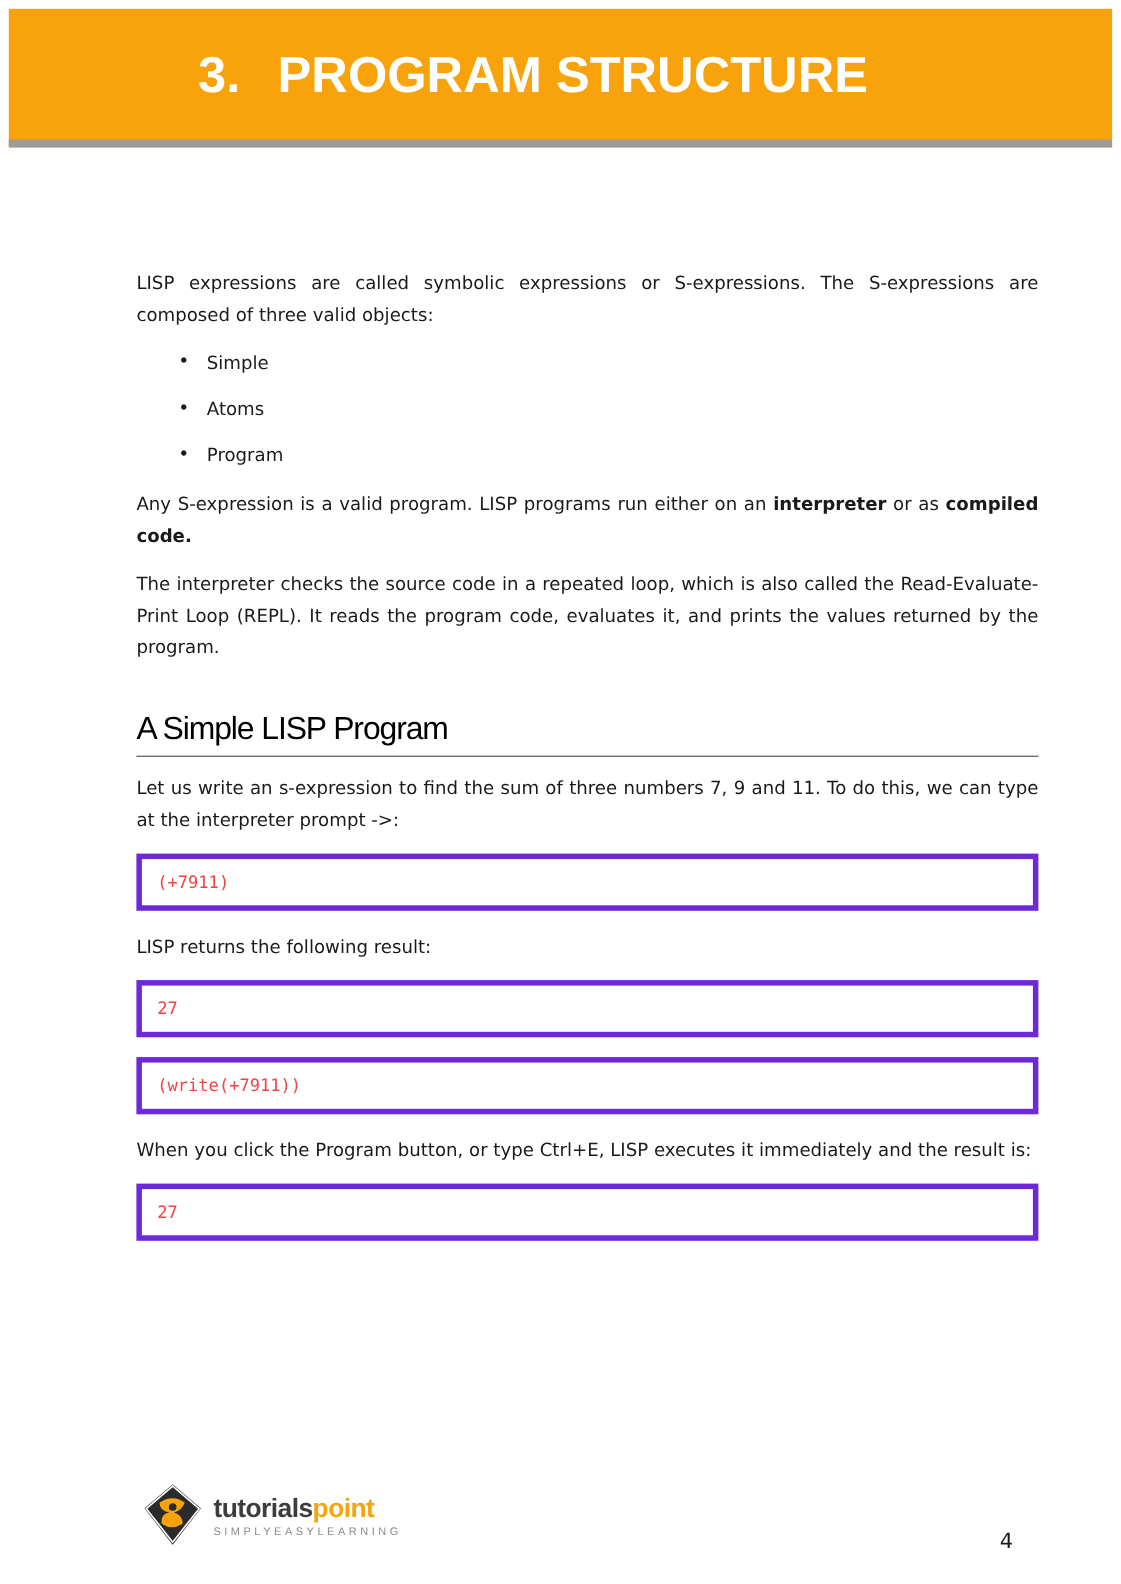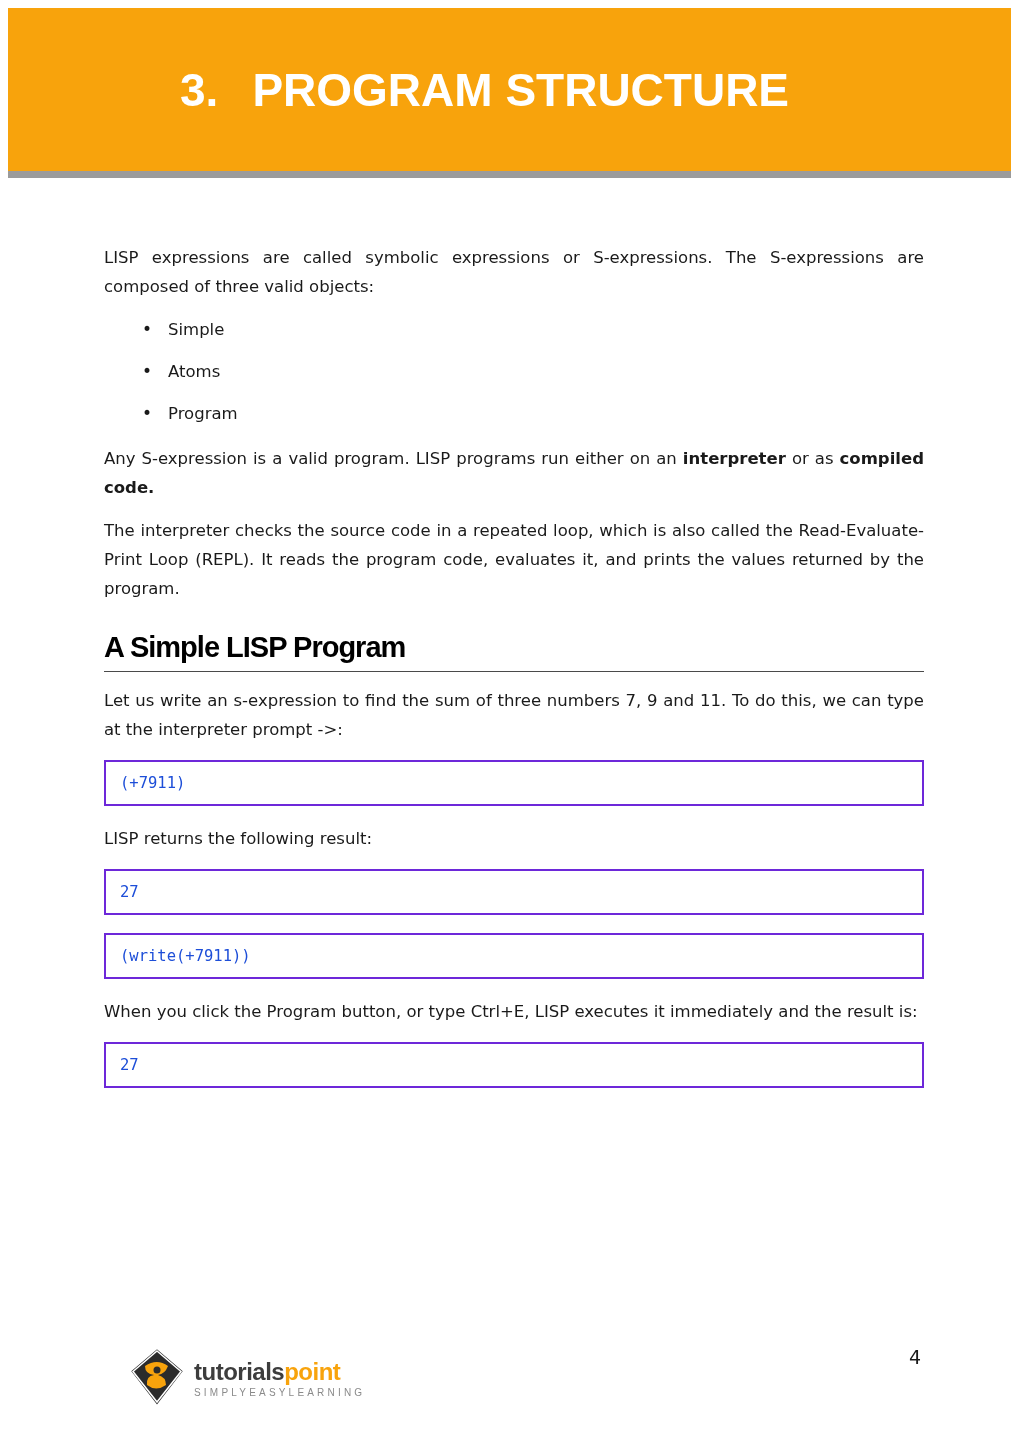--- a/index.html
+++ b/index.html
@@ -9,41 +9,41 @@
     height: 1440px;
     position: relative;
     font-family: "DejaVu Sans", sans-serif;
     color: #1a1a1a;
   }
 
   
   .banner {
     position: absolute;
     top: 8px; left: 8px; right: 8px;
-    height: 170px;
+    height: 126px;
     background: #F8A30C;
     border-bottom: 7px solid #9B9B9B;
     display: flex;
     align-items: center;
     padding-left: 172px;
   }
   .banner-title {
     color: #ffffff;
     font-family: "Liberation Sans", sans-serif;
     font-weight: bold;
     font-size: 46px;
     letter-spacing: 0px;
   }
   .banner-title .chapter-num { margin-right: 34px; }
 
   
   .content {
     position: absolute;
     top: 243px;
-    left: 104px;
+    left: 124px;
     width: 820px;
   }
   p.body-text {
     font-size: 16.5px;
     line-height: 29px;
     text-align: justify;
     margin-bottom: 14px;
   }
   .bullet-list {
     list-style: none;
@@ -61,47 +61,47 @@
     position: absolute;
     left: 38px;
     top: 0;
     font-size: 17px;
     color: #1a1a1a;
   }
   b { font-weight: bold; }
 
   .section-heading {
     font-family: "Liberation Sans", sans-serif;
-    font-weight: bold;
+    font-weight: normal;
     font-size: 29px;
     letter-spacing: -1px;
     color: #000000;
-    margin-top: 28px;
+    margin-top: 44px;
     padding-bottom: 7px;
     border-bottom: 1.5px solid #4a4a4a;
     margin-bottom: 14px;
   }
 
   .code-box {
-    border: 2px solid #6d28d9;
+    border: 5px solid #6d28d9;
     padding: 12px 14px;
     font-family: "DejaVu Sans Mono", "Liberation Mono", monospace;
     font-size: 15.5px;
-    color: #1d4ed8;
+    color: #ef4444;
     margin: 16px 0 18px 0;
     background: #ffffff;
   }
 
   
   .footer {
     position: absolute;
     left: 0; right: 0;
     bottom: 28px;
     display: flex;
-    align-items: flex-start;
+    align-items: flex-end;
     justify-content: space-between;
     padding-left: 128px;
     padding-right: 98px;
   }
   .logo {
     display: flex;
     align-items: center;
     gap: 8px;
   }
   .logo-text-block { display: flex; flex-direction: column; }

